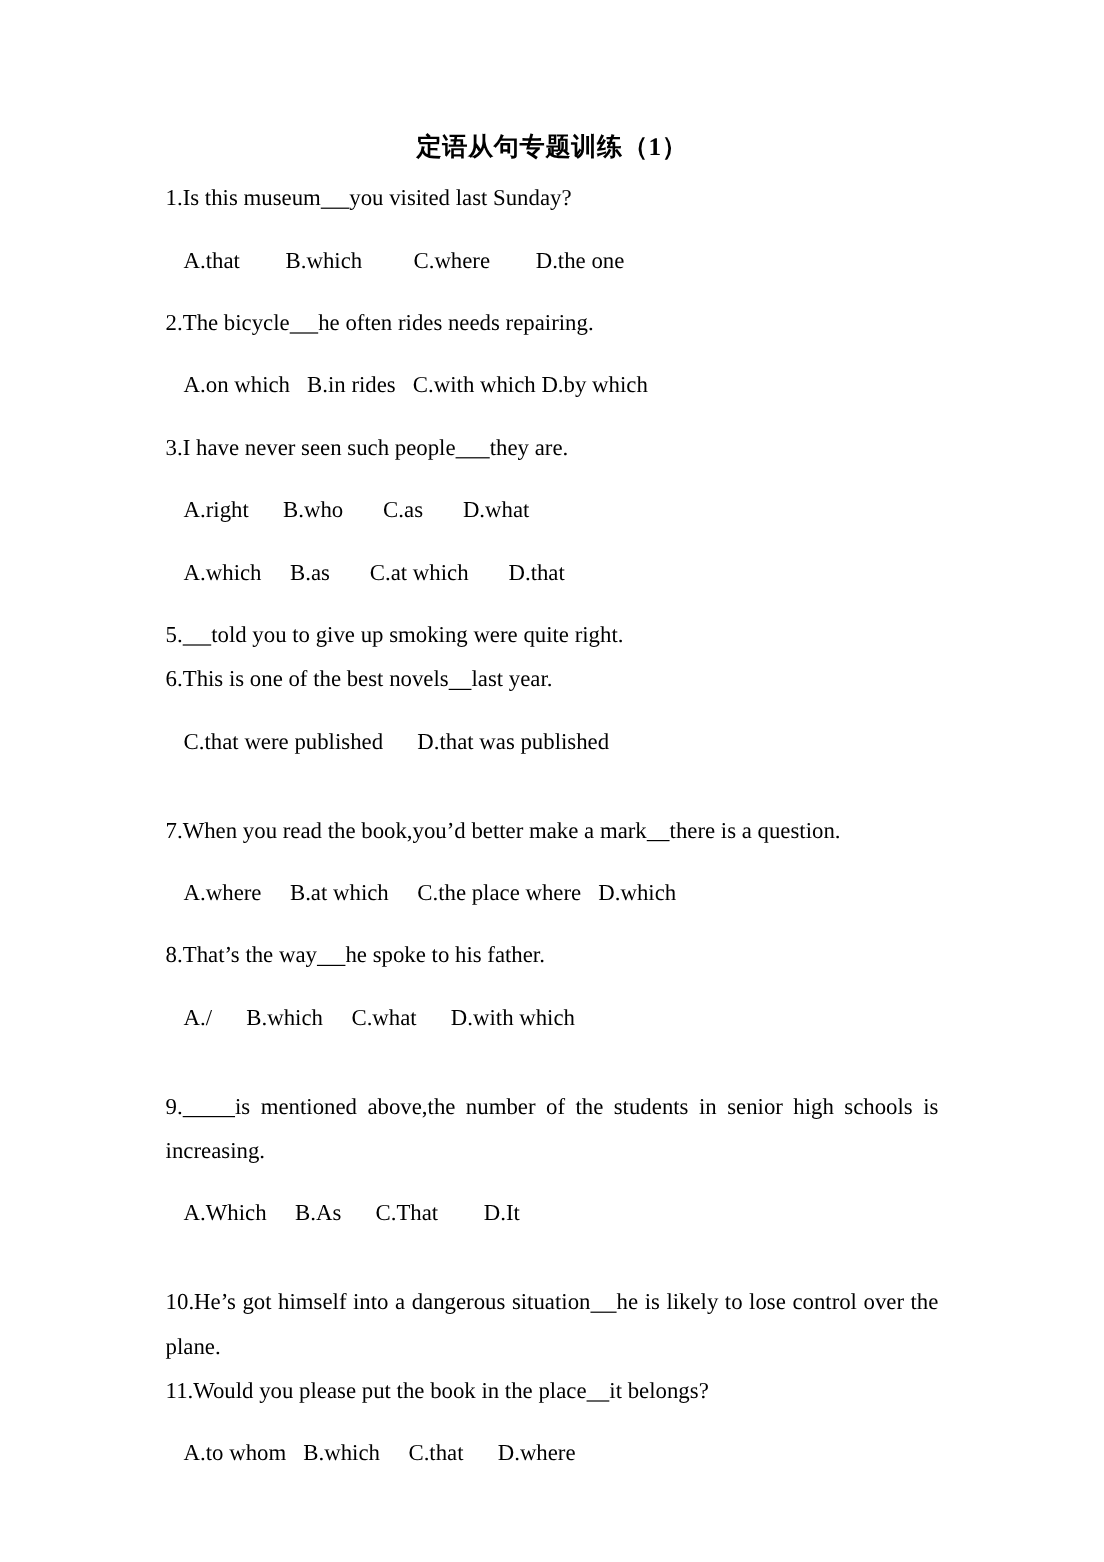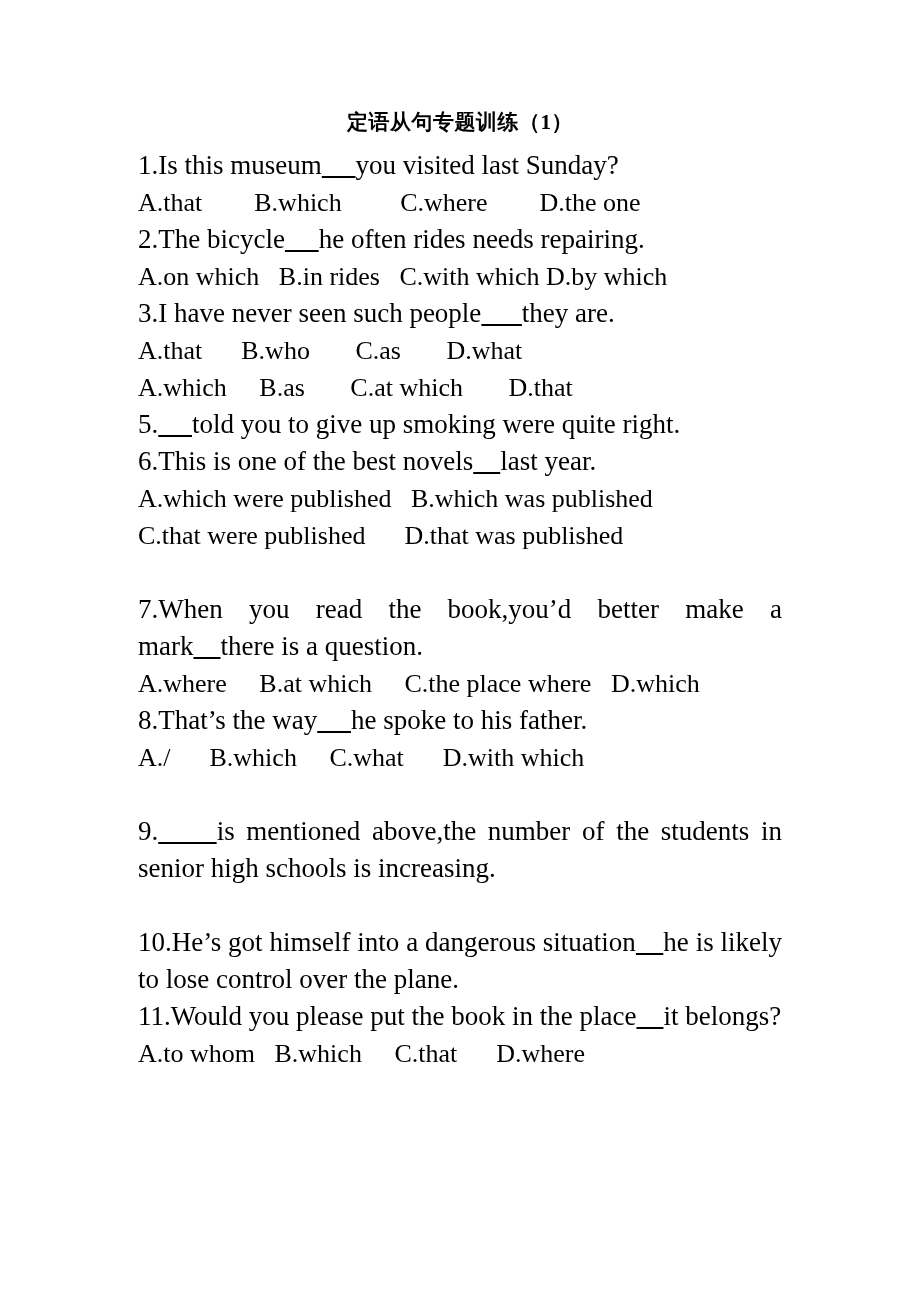--- a/index.html
+++ b/index.html
@@ -29,36 +29,36 @@
   }
   .doc-title {
     text-align: center;
     font-weight: bold;
     font-size: 21px;
     line-height: 37px;
     margin: 0 0 6px 0;
     letter-spacing: 0.5px;
   }
   .q-line {
-    font-size: 27px;
+    font-size: 19px;
     line-height: 37px;
     margin: 0;
     text-align: left;
     white-space: pre-wrap;
   }
   .q-line.justify {
     text-align: justify;
     text-align-last: left;
     white-space: normal;
     margin-top: 37px;
   }
   .opt-line {
-    font-size: 26px;
+    font-size: 19px;
     line-height: 37px;
-    margin: 0;
+    margin: 15px;
     white-space: pre;
   }
   .blank {
     text-decoration: underline;
     text-underline-offset: 2px;
   }
 </style>
 </head>
 <body>
 
@@ -67,37 +67,37 @@
 
     <div class="doc-title">定语从句专题训练（1）</div>
 
     <div class="q-line">1.Is this museum<span class="blank">&nbsp;&nbsp;&nbsp;&nbsp;&nbsp;</span>you visited last Sunday?</div>
     <div class="opt-line">A.that        B.which         C.where        D.the one</div>
 
     <div class="q-line">2.The bicycle<span class="blank">&nbsp;&nbsp;&nbsp;&nbsp;&nbsp;</span>he often rides needs repairing.</div>
     <div class="opt-line">A.on which   B.in rides   C.with which D.by which</div>
 
     <div class="q-line">3.I have never seen such people<span class="blank">&nbsp;&nbsp;&nbsp;&nbsp;&nbsp;&nbsp;</span>they are.</div>
-    <div class="opt-line">A.that      B.who       C.as       D.what</div>
+    <div class="opt-line">A.right      B.who       C.as       D.what</div>
 
     <div class="opt-line">A.which     B.as       C.at which       D.that</div>
 
     <div class="q-line">5.<span class="blank">&nbsp;&nbsp;&nbsp;&nbsp;&nbsp;</span>told you to give up smoking were quite right.</div>
 
     <div class="q-line">6.This is one of the best novels<span class="blank">&nbsp;&nbsp;&nbsp;&nbsp;</span>last year.</div>
-    <div class="opt-line">A.which were published   B.which was published</div>
     <div class="opt-line">C.that were published      D.that was published</div>
 
     <div class="q-line justify">7.When you read the book,you’d better make a mark<span class="blank">&nbsp;&nbsp;&nbsp;&nbsp;</span>there is a question.</div>
     <div class="opt-line">A.where     B.at which     C.the place where   D.which</div>
 
     <div class="q-line">8.That’s the way<span class="blank">&nbsp;&nbsp;&nbsp;&nbsp;&nbsp;</span>he spoke to his father.</div>
     <div class="opt-line">A./      B.which     C.what      D.with which</div>
 
     <div class="q-line justify">9.<span class="blank">&nbsp;&nbsp;&nbsp;&nbsp;&nbsp;</span>is mentioned above,the number of the students in senior high schools is increasing.</div>
+    <div class="opt-line">A.Which     B.As      C.That        D.It</div>
 
     <div class="q-line justify">10.He’s got himself into a dangerous situation<span class="blank">&nbsp;&nbsp;&nbsp;&nbsp;</span>he is likely to lose control over the plane.</div>
 
     <div class="q-line">11.Would you please put the book in the place<span class="blank">&nbsp;&nbsp;&nbsp;&nbsp;</span>it belongs?</div>
     <div class="opt-line">A.to whom   B.which     C.that      D.where</div>
 
 
   </div>
 </div>
 

